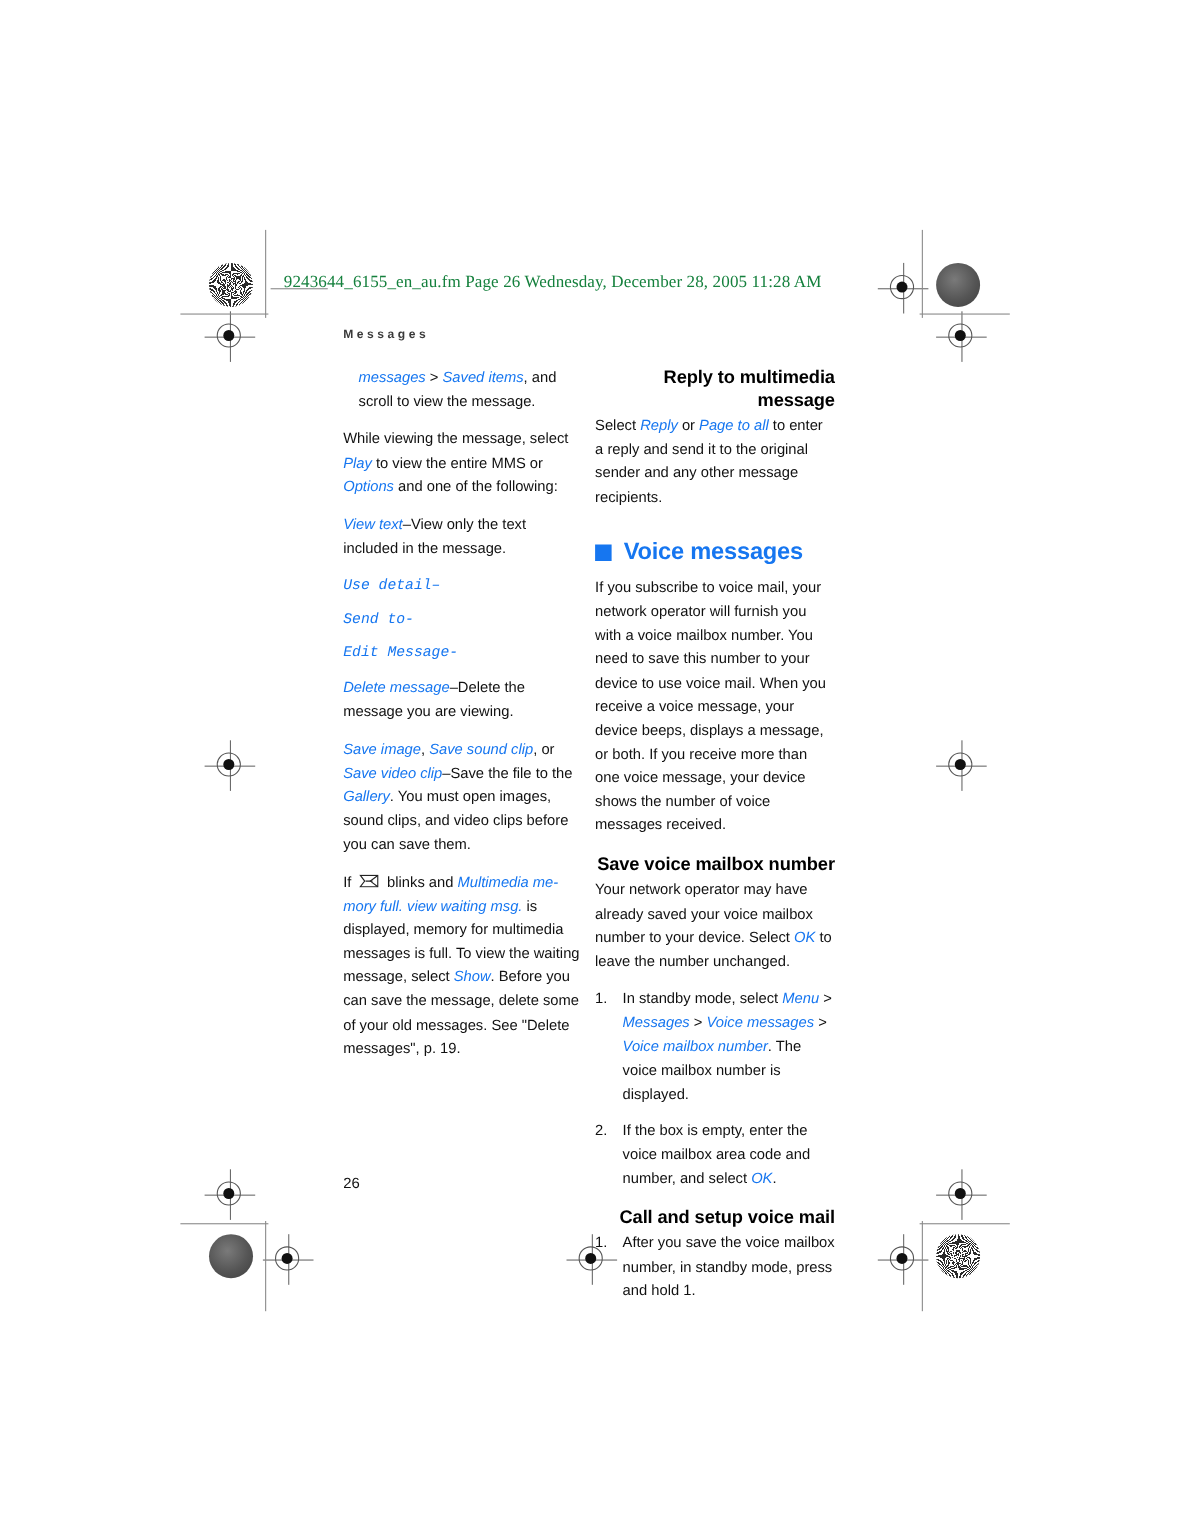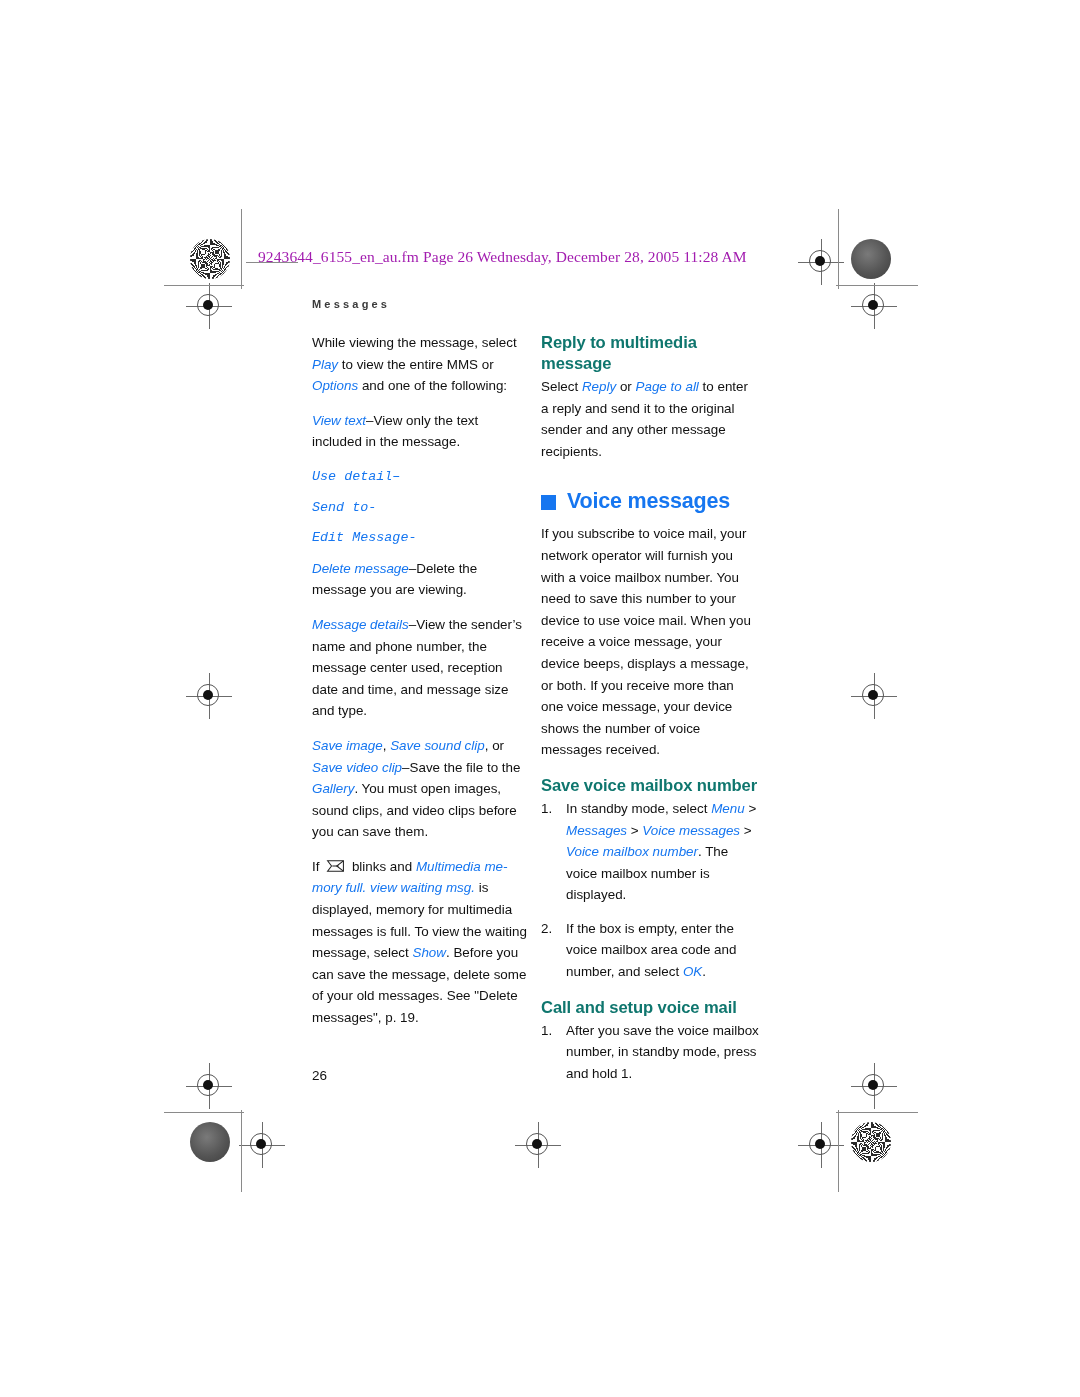--- a/index.html
+++ b/index.html
@@ -75,21 +75,21 @@
   .trim.h { height: 1px; }
   .trim.v { width: 1px; }
 
   
   .fileline {
     position: absolute;
     left: 258px;
     top: 248px;
     font-family: "Liberation Serif", serif;
     font-size: 15.5px;
-    color: #a21caf;
+    color: #15803d;
     white-space: nowrap;
     letter-spacing: 0.1px;
   }
 
   
   .running-head {
     position: absolute;
     left: 312px;
     top: 298px;
     font-size: 11px;
@@ -118,23 +118,24 @@
   .bluei {
     color: #1676f0;
     font-style: italic;
   }
 
   
   h2.h-sub {
     margin: 0 0 2px 0;
     font-size: 16.6px;
     font-weight: bold;
-    color: #0f766e;
+    color: #000000;
     line-height: 21px;
     letter-spacing: -0.1px;
+    text-align: right;
   }
   h1.h-main {
     margin: 26px 0 9px 0;
     font-size: 21.5px;
     font-weight: bold;
     color: #1676f0;
     line-height: 26px;
     letter-spacing: -0.2px;
     display: flex;
     align-items: center;
@@ -269,33 +270,33 @@
   <div class="trim v" style="left:241px; top:1110px; height:82px;"></div>
   <div class="trim v" style="left:838px; top:1110px; height:82px;"></div>
   <div class="trim h" style="left:246px; top:262px; width:52px;"></div>
 
   <div class="fileline">9243644_6155_en_au.fm   Page 26   Wednesday, December 28, 2005   11:28 AM</div>
 
   <div class="running-head">Messages</div>
 
   <div class="col col-left">
 
+    <p class="indent"><span class="bluei">messages</span><span> &gt; </span><span class="bluei">Saved items</span><span>, and scroll to view the message.</span></p>
 
     <p><span>While viewing the message, select </span><span class="bluei">Play</span><span> to view the entire MMS or </span><span class="bluei">Options</span><span> and one of the following:</span></p>
 
     <p><span class="bluei">View text</span><span>–View only the text included in the message.</span></p>
 
     <p class="tight bluei">Use detail–</p>
     <p class="tight bluei">Send to-</p>
     <p class="tight bluei">Edit Message-</p>
 
 
     <p><span class="bluei">Delete message</span><span>–Delete the message you are viewing.</span></p>
 
-    <p><span class="bluei">Message details</span><span>–View the sender’s name and phone number, the message center used, reception date and time, and message size and type.</span></p>
 
     <p><span class="bluei">Save image</span><span>, </span><span class="bluei">Save sound clip</span><span>, or </span><span class="bluei">Save video clip</span><span>–Save the file to the </span><span class="bluei">Gallery</span><span>. You must open images, sound clips, and video clips before you can save them.</span></p>
 
     <p><span>If </span><span class="env-icon"><svg viewBox="0 0 24 15" width="19" height="12" aria-hidden="true">
             <path d="M2 1 H22 V14 H2 L7 7.5 Z" fill="none" stroke="#222" stroke-width="1.3"></path>
             <path d="M22 1 L13.5 7.5 L22 14" fill="none" stroke="#222" stroke-width="1.3"></path>
             <path d="M8 7.5 H16" fill="none" stroke="#222" stroke-width="1.3"></path>
           </svg></span><span> blinks and </span><span class="bluei">Multimedia me-mory full. view waiting msg.</span><span> is displayed, memory for multimedia messages is full. To view the waiting message, select </span><span class="bluei">Show</span><span>. Before you can save the message, delete some of your old messages. See "Delete messages", p. 19.</span></p>
 
   </div>
@@ -306,20 +307,21 @@
     <p><span>Select </span><span class="bluei">Reply</span><span> or </span><span class="bluei">Page to all</span><span> to enter a reply and send it to the original sender and any other message recipients.</span></p>
 
     <h1 class="h-main">
         <span class="sq"></span>
         <span>Voice messages</span>
       </h1>
 
     <p>If you subscribe to voice mail, your network operator will furnish you with a voice mailbox number. You need to save this number to your device to use voice mail. When you receive a voice message, your device beeps, displays a message, or both. If you receive more than one voice message, your device shows the number of voice messages received.</p>
 
     <h2 class="h-sub spaced">Save voice mailbox number</h2>
+    <p><span>Your network operator may have already saved your voice mailbox number to your device. Select </span><span class="bluei">OK</span><span> to leave the number unchanged.</span></p>
 
     <ol class="steps">
       <li>
         <span class="num">1.</span><span>In standby mode, select </span><span class="bluei">Menu</span><span> &gt; </span><span class="bluei">Messages</span><span> &gt; </span><span class="bluei">Voice messages</span><span> &gt; </span><span class="bluei">Voice mailbox number</span><span>. The voice mailbox number is displayed.</span>
       </li>
       <li>
         <span class="num">2.</span><span>If the box is empty, enter the voice mailbox area code and number, and select </span><span class="bluei">OK</span><span>.</span>
       </li>
     </ol>
 

